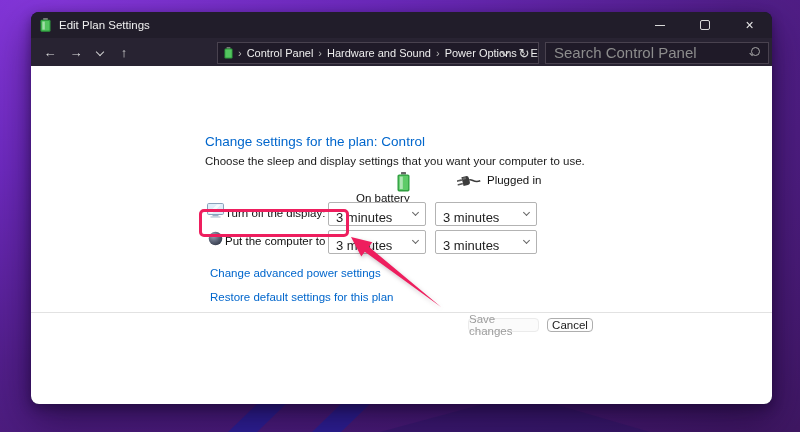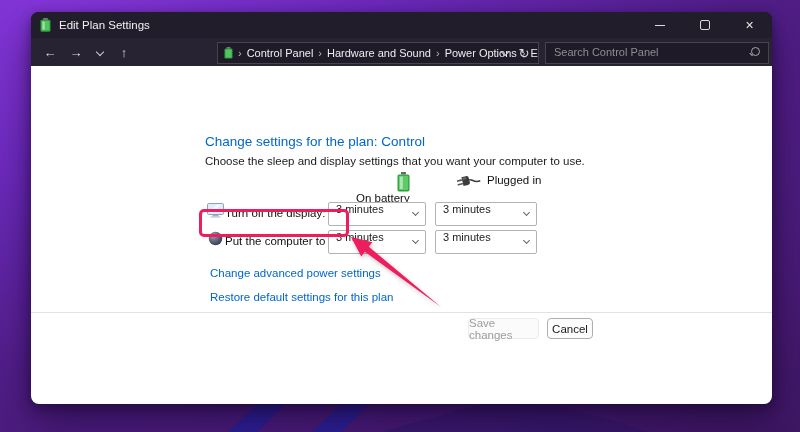--- a/index.html
+++ b/index.html
@@ -47,45 +47,45 @@
   .crumb{color:#ededed;}
   .addr-right{position:absolute;right:4px;top:0;height:20px;display:flex;align-items:center;}
   .addr-chevron{width:18px;text-align:center;}
   .refresh-glyph{color:#d6d6d6;font-size:13px;width:20px;text-align:center;}
   .searchbox{
     position:absolute;left:514px;top:4px;width:222px;height:20px;
     background:#1f1a28;border:1px solid #49424f;
   }
   .searchbox input{
     position:absolute;left:0;top:0;width:190px;height:18px;border:0;outline:0;background:transparent;
-    color:#e6e6e6;font-size:11px;padding:0 0 0 8px;font-family:inherit;
+    color:#e6e6e6;font-size:15px;padding:0 0 0 8px;font-family:inherit;
   }
   .searchbox input::placeholder{color:#8d8d8d;}
   .magnifier{position:absolute;right:8px;top:4px;width:7px;height:7px;border:1.3px solid #a7a7a7;border-radius:50%;}
   .magnifier::after{content:"";position:absolute;left:-3px;top:6px;width:4px;height:1.3px;background:#a7a7a7;transform:rotate(45deg);}
   
   .content{position:absolute;left:0;top:54px;width:100%;height:338px;background:#ffffff;color:#1a1a1a;}
   .heading{position:absolute;left:174px;top:68px;font-size:13.5px;color:#0066cc;}
   .subheading{position:absolute;left:174px;top:89px;font-size:11.5px;color:#1a1a1a;}
   .col-head{position:absolute;font-size:11.5px;color:#111;display:flex;align-items:flex-end;}
   .col-battery{left:319px;top:106px;flex-direction:column;}
   .col-plug{left:426px;top:106px;}
   .col-head .lbl{margin-left:6px;margin-bottom:2px;}
   .row-icon{position:absolute;width:17px;height:15px;}
   .row-label{position:absolute;font-size:11.5px;color:#111;}
   .select{
     position:absolute;height:24px;background:#fff;border:1px solid #b3b3b3;border-radius:2px;
-    font-size:11px;color:#222;display:flex;align-items:flex-start;box-sizing:border-box;
+    font-size:13px;color:#222;display:flex;align-items:flex-end;box-sizing:border-box;
   }
   .select .val{margin-left:7px;}
   .select .sel-chev{position:absolute;right:7px;top:7px;width:4px;height:4px;border-right:1.3px solid #666;border-bottom:1.3px solid #666;transform:rotate(45deg);}
   .link{position:absolute;font-size:11.5px;color:#0066cc;text-decoration:none;}
   .divider{position:absolute;left:0;top:246px;width:100%;height:1px;background:#e2e2e2;}
   .btn{
-    position:absolute;height:21px;box-sizing:border-box;border-radius:4px;
+    position:absolute;height:14px;box-sizing:border-box;border-radius:4px;
     font-size:11.5px;display:flex;align-items:center;justify-content:center;font-family:inherit;
   }
   .btn-save{left:437px;top:252px;width:71px;background:#fbfbfb;border:1px solid #ebebeb;color:#9d9d9d;}
   .btn-cancel{left:516px;top:252px;width:46px;background:#fdfdfd;border:1px solid #aeaeae;color:#1a1a1a;}
   
   .battery-mini{position:absolute;inset:0;}
   
   .hl-box{
     position:absolute;left:199px;top:209px;width:144px;height:22px;z-index:3;
     border:3px solid #ee1e5e;border-radius:5px;pointer-events:none;

